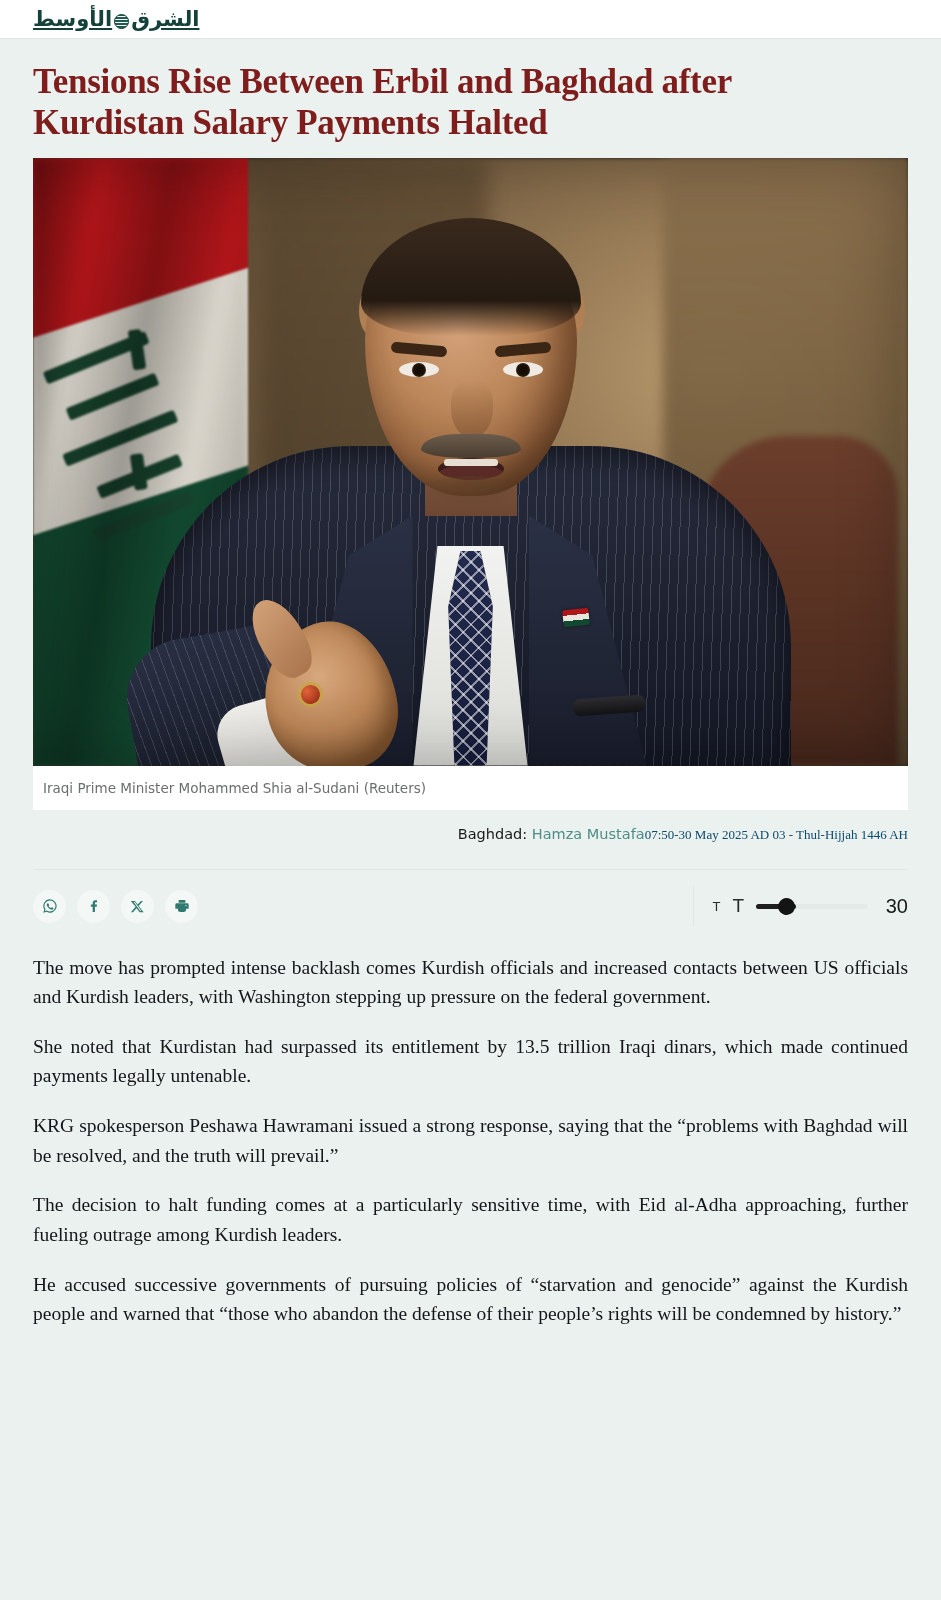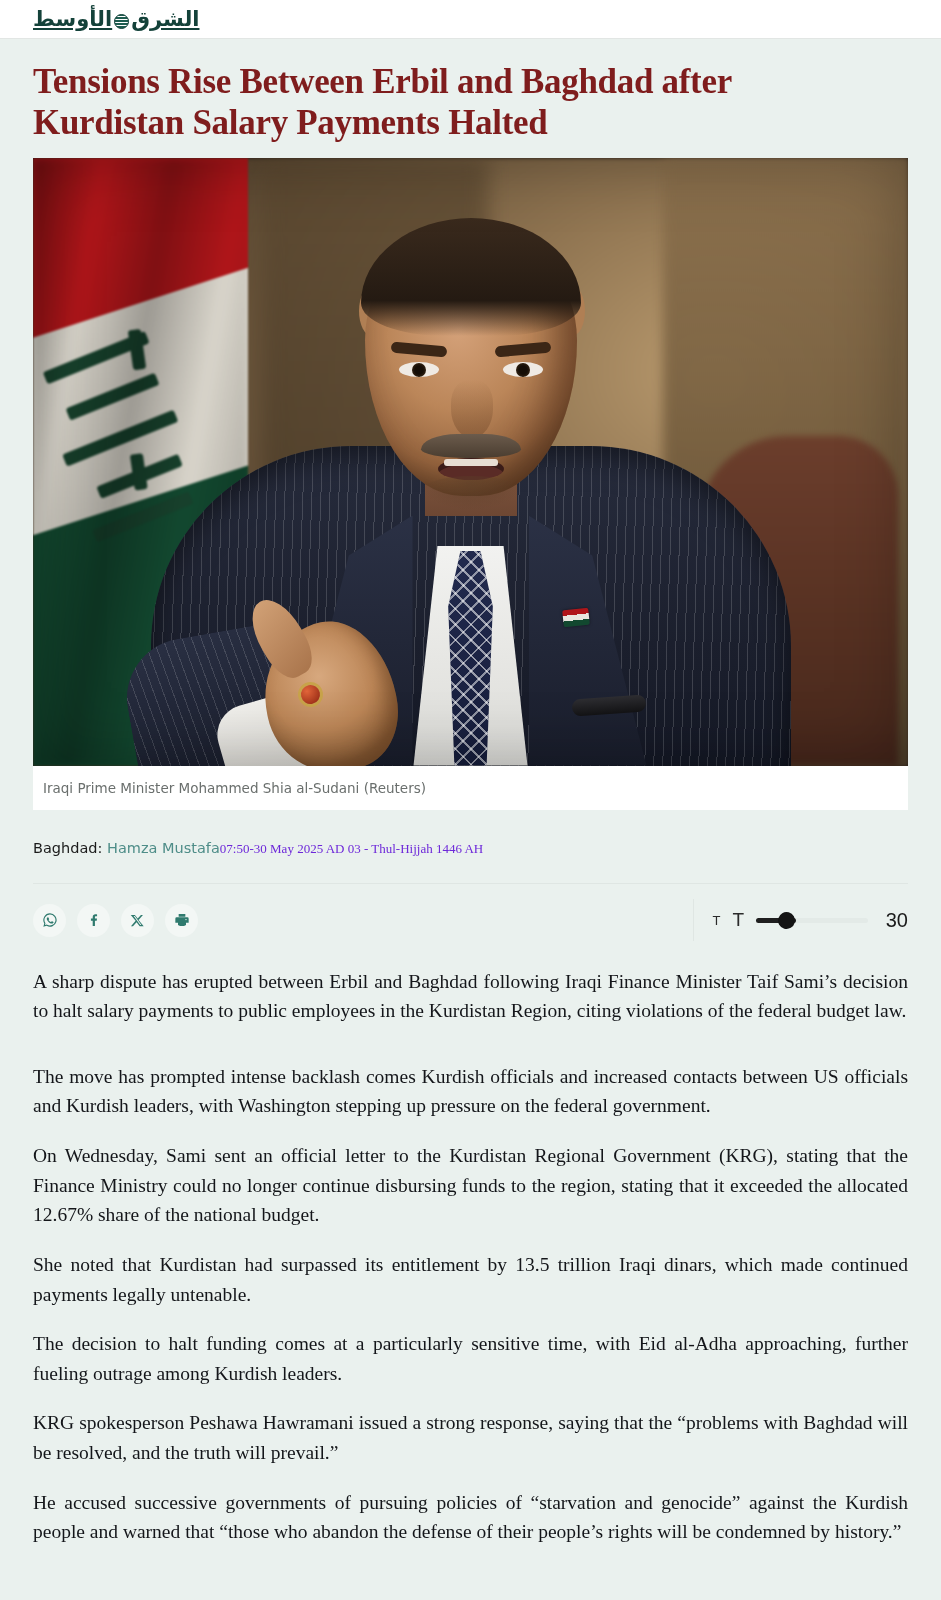--- a/index.html
+++ b/index.html
@@ -347,33 +347,33 @@
     font-size: 13.5px;
     color: #6a6f6d;
     padding: 14px 10px 14px 10px;
     background: #ffffff;
   }
 
   
   .byline-row {
     display: flex;
     align-items: baseline;
-    justify-content: flex-start;
-    padding: 30px 33px 0 33px;
+    justify-content: flex-end;
+    padding: 16px 33px 0 33px;
   }
   .byline {
     font-family: "DejaVu Sans", "Liberation Sans", sans-serif;
     font-size: 14.5px;
     color: #1b1b1b;
   }
   .byline .author { color: #4e8d88; }
   .datetime {
     font-family: "Liberation Serif", "DejaVu Serif", serif;
     font-size: 13px;
-    color: #6d28d9;
+    color: #0c4a6e;
     white-space: nowrap;
   }
 
   
   .tools {
     margin: 26px 33px 0 33px;
     border-top: 1px solid #dfe6e3;
     padding-top: 16px;
     display: flex;
     align-items: center;
@@ -549,22 +549,20 @@
       <span class="t-large">T</span>
       <div class="slider">
         <div class="filled"></div>
         <div class="thumb"></div>
       </div>
       <span class="fs-value">30</span>
     </div>
   </div>
 
   <div class="article">
-    <p class="lead">A sharp dispute has erupted between Erbil and Baghdad following Iraqi Finance Minister Taif Sami’s decision to halt salary payments to public employees in the Kurdistan Region, citing violations of the federal budget law.</p>
     <p>The move has prompted intense backlash comes Kurdish officials and increased contacts between US officials and Kurdish leaders, with Washington stepping up pressure on the federal government.</p>
-    <p>On Wednesday, Sami sent an official letter to the Kurdistan Regional Government (KRG), stating that the Finance Ministry could no longer continue disbursing funds to the region, stating that it exceeded the allocated 12.67% share of the national budget.</p>
     <p>She noted that Kurdistan had surpassed its entitlement by 13.5 trillion Iraqi dinars, which made continued payments legally untenable.</p>
+    <p>KRG spokesperson Peshawa Hawramani issued a strong response, saying that the “problems with Baghdad will be resolved, and the truth will prevail.”</p>
     <p>The decision to halt funding comes at a particularly sensitive time, with Eid al-Adha approaching, further fueling outrage among Kurdish leaders.</p>
-    <p>KRG spokesperson Peshawa Hawramani issued a strong response, saying that the “problems with Baghdad will be resolved, and the truth will prevail.”</p>
     <p>He accused successive governments of pursuing policies of “starvation and genocide” against the Kurdish people and warned that “those who abandon the defense of their people’s rights will be condemned by history.”</p>
   </div>
 
 </div>
 
 </body></html>

